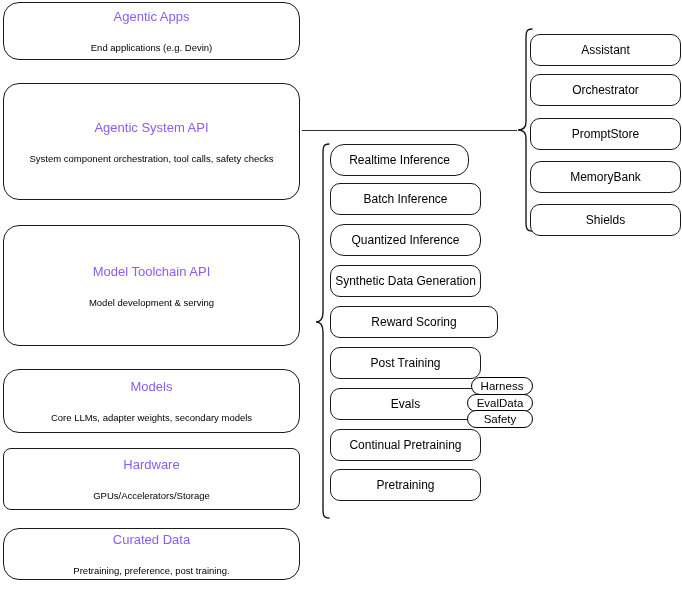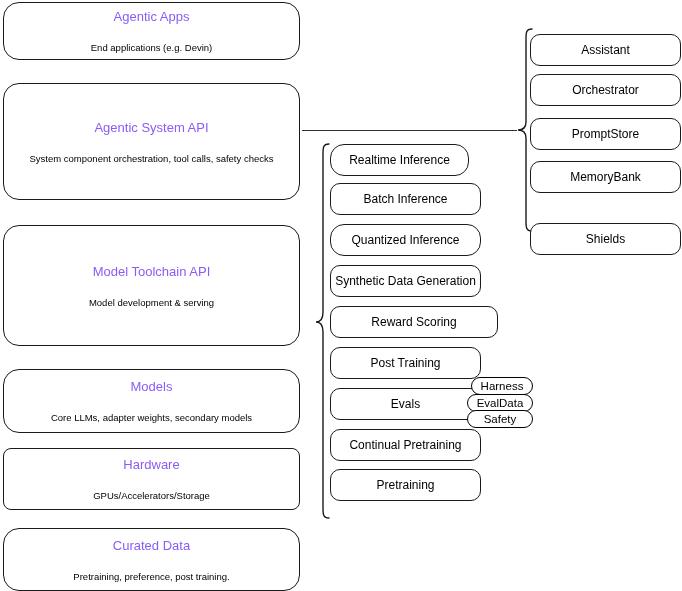--- a/index.html
+++ b/index.html
@@ -134,21 +134,21 @@
     </div>
   </div>
 
   <div class="box layer-box" style="left:3px; top:448px; width:297px; height:62px;border-radius:8px;">
     <div class="textwrap">
       <div class="layer-title">Hardware</div>
       <div class="layer-sub">GPUs/Accelerators/Storage</div>
     </div>
   </div>
 
-  <div class="box layer-box" style="left:3px; top:528px; width:297px; height:63px;">
+  <div class="box layer-box" style="left:3px; top:528px; width:297px; height:52px;">
     <div class="textwrap">
       <div class="layer-title">Curated Data</div>
       <div class="layer-sub">Pretraining, preference, post training.</div>
     </div>
   </div>
 
   <div class="connector-line" style="left:302px; top:129.5px; width:215px; height:1.3px;"></div>
 
   <div class="brace" style="left:306px; top:140px; width:24px; height:382px;">
     <svg width="24" height="382" viewBox="0 0 24 382" fill="none" stroke="#1a1a1a" stroke-width="1.4" stroke-linecap="round">
@@ -215,21 +215,21 @@
   </div>
 
   <div class="box cap-box" style="left:530px; top:74px; width:151px; height:32px;">
     <div class="cap-label">Orchestrator</div>
   </div>
 
   <div class="box cap-box" style="left:530px; top:118px; width:151px; height:32px;">
     <div class="cap-label">PromptStore</div>
   </div>
 
-  <div class="box cap-box" style="left:530px; top:161px; width:151px; height:32px;">
+  <div class="box cap-box" style="left:530px; top:161px; width:151px; height:32px;border-radius:11px;">
     <div class="cap-label">MemoryBank</div>
   </div>
 
-  <div class="box cap-box" style="left:530px; top:204px; width:151px; height:32px;margin-top:19px;">
+  <div class="box cap-box" style="left:530px; top:204px; width:151px; height:32px;">
     <div class="cap-label">Shields</div>
   </div>
 
 </div>
 
 </body></html>

